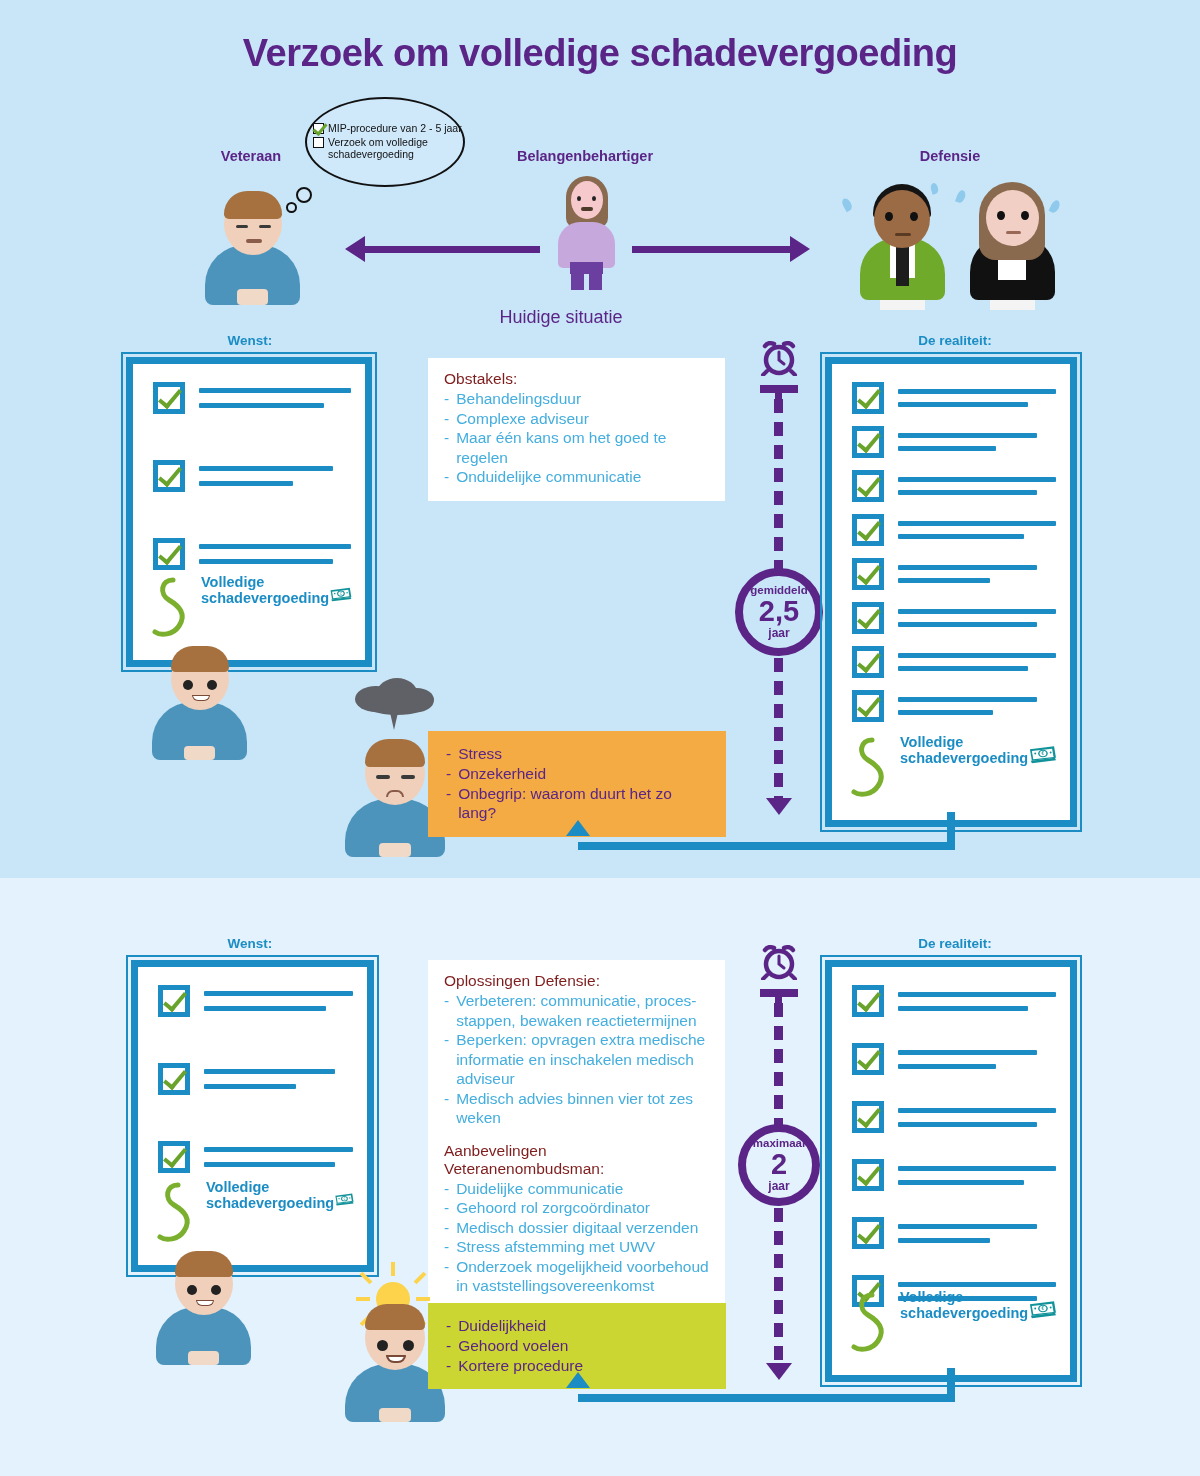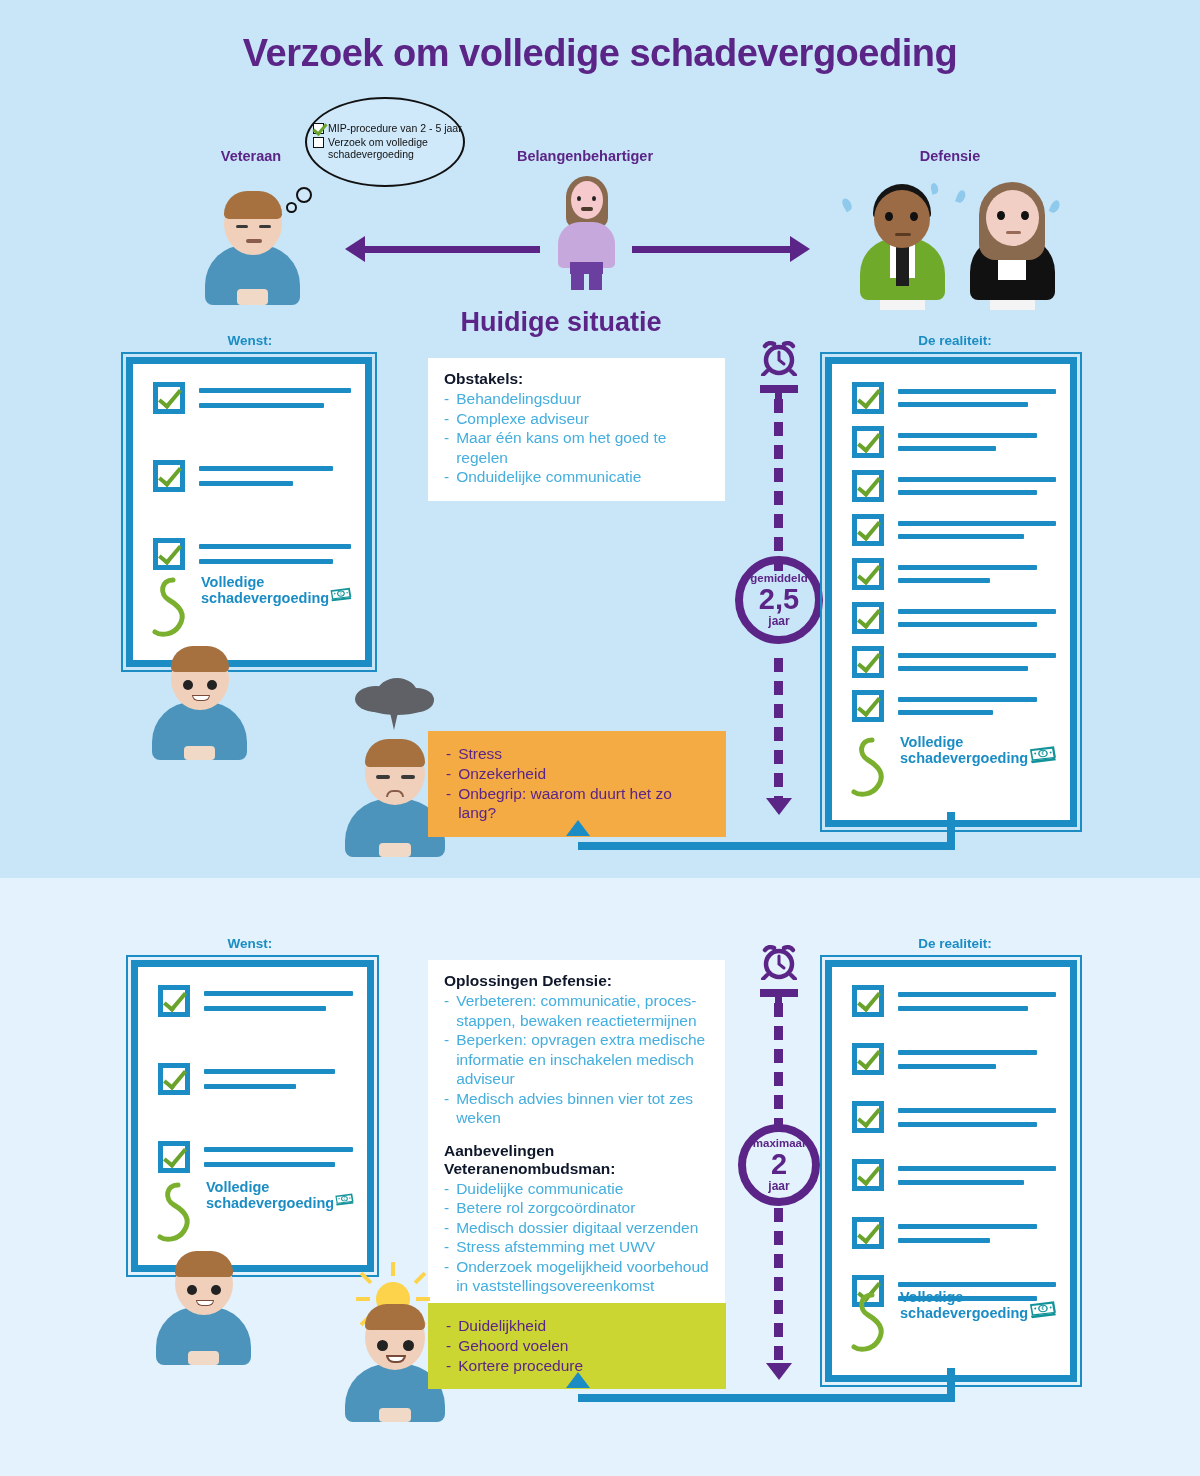--- a/index.html
+++ b/index.html
@@ -21,21 +21,21 @@
 
   
   .main-title {
     position: absolute; left: 0; top: 32px; width: 1200px;
     text-align: center;
     font-size: 38px; font-weight: bold; color: #5b2487;
     letter-spacing: -0.5px;
   }
   .section-title {
     position: absolute; width: 1122px; text-align: center;
-    font-size: 27px; font-weight: bold; color: #5b2487;
+    font-size: 18px; font-weight: normal; color: #5b2487;
   }
   #title-huidige { top: 307px; }
   #title-nieuwe  { top: 910px; }
 
   .person-label {
     position: absolute; font-size: 14.5px; font-weight: bold; color: #5b2487;
     text-align: center;
   }
   .doc-label {
     position: absolute; font-size: 13.5px; font-weight: bold; color: #1b8dc4;
@@ -118,21 +118,21 @@
     margin-left: 4px;
   }
   .foot-money { margin-left: auto; width: 62px; height: 40px; }
 
   
   .infobox {
     position: absolute; background: #fff;
     padding: 12px 16px 14px 16px;
   }
   .ib-head {
-    font-size: 15.5px; font-weight: bold; color: #0f172a; margin-bottom: 1px;
+    font-size: 15.5px; font-weight: normal; color: #7f1d1d; margin-bottom: 1px;
   }
   .ib-item {
     font-size: 15.5px; color: #44aede; line-height: 1.26;
     display: flex; gap: 7px;
   }
   .ib-item .dash { flex: 0 0 auto; }
 
   .emobox { position: absolute; padding: 13px 16px 14px 18px; }
   .emobox.orange { background: #f4ab44; }
   .emobox.green  { background: #ccd632; }
@@ -358,21 +358,21 @@
     <circle cx="21" cy="22" r="13" fill="none" stroke="#5b2487" stroke-width="4.5"></circle>
     <path d="M21 14 L21 22 L26 26" fill="none" stroke="#5b2487" stroke-width="3" stroke-linecap="round"></path>
     <path d="M7 8 a7 7 0 0 1 9 -2" fill="none" stroke="#5b2487" stroke-width="4.5" stroke-linecap="round"></path>
     <path d="M35 8 a7 7 0 0 0 -9 -2" fill="none" stroke="#5b2487" stroke-width="4.5" stroke-linecap="round"></path>
     <path d="M9 33 L5 37" stroke="#5b2487" stroke-width="4" stroke-linecap="round"></path>
     <path d="M33 33 L37 37" stroke="#5b2487" stroke-width="4" stroke-linecap="round"></path>
   </svg>
   <div class="tl-bar" style="left:760px; top:385px; width:38px;"></div>
   <div class="tl-stem" style="left:775px; top:385px; height:14px;"></div>
   <div class="tl-dash" style="left:774px; top:399px; height:172px;"></div>
-  <div class="tl-circle" style="left:735px; top:556px; width:88px; height:88px;">
+  <div class="tl-circle" style="left:735px; top:568px; width:88px; height:88px;">
     <span class="tl-c-top">gemiddeld</span>
     <span class="tl-c-num">2,5</span>
     <span class="tl-c-bot">jaar</span>
   </div>
   <div class="tl-dash" style="left:774px; top:658px; height:140px;"></div>
   <div class="tl-arrow-down" style="left:766px; top:798px;"></div>
 
   <div class="doc" id="doc-real-1" style="left:825px; top:357px; width:252px; height:470px;">
     <div class="doc-rows" id="rows-r1" style="display: flex; flex-direction: column; gap: 12px;">
         <div class="doc-row">
@@ -561,21 +561,21 @@
         </div>
       </div>
     <div class="ib-head" style="margin-top:14px;">Aanbevelingen Veteranenombudsman:</div>
     <div id="ib-nieuwe-1">
         <div class="ib-item">
           <span class="dash">-</span>
           <span>Duidelijke communicatie</span>
         </div>
         <div class="ib-item">
           <span class="dash">-</span>
-          <span>Betere rol zorgcoördinator</span>
+          <span>Gehoord rol zorgcoördinator</span>
         </div>
         <div class="ib-item">
           <span class="dash">-</span>
           <span>Medisch dossier digitaal verzenden</span>
         </div>
         <div class="ib-item">
           <span class="dash">-</span>
           <span>Stress afstemming met UWV</span>
         </div>
         <div class="ib-item">

